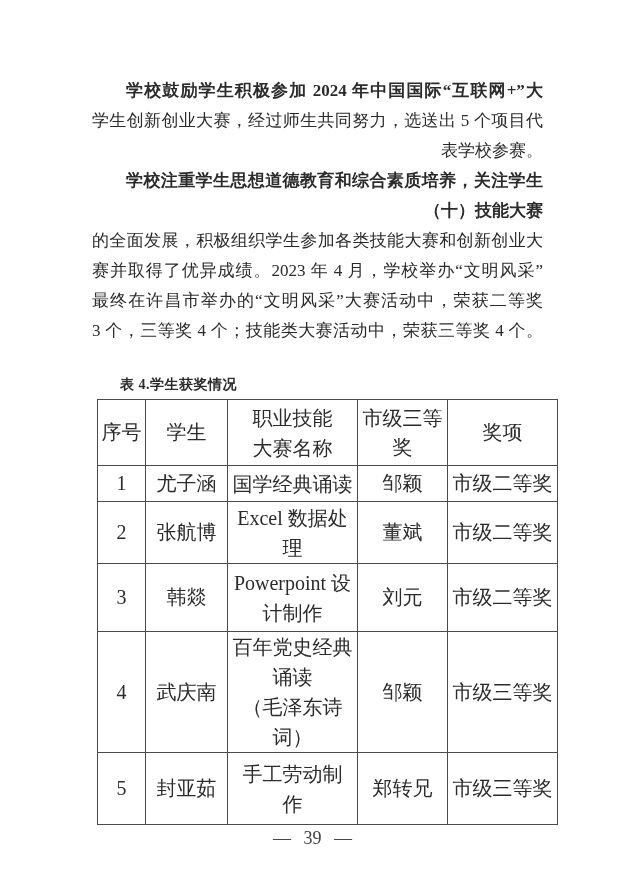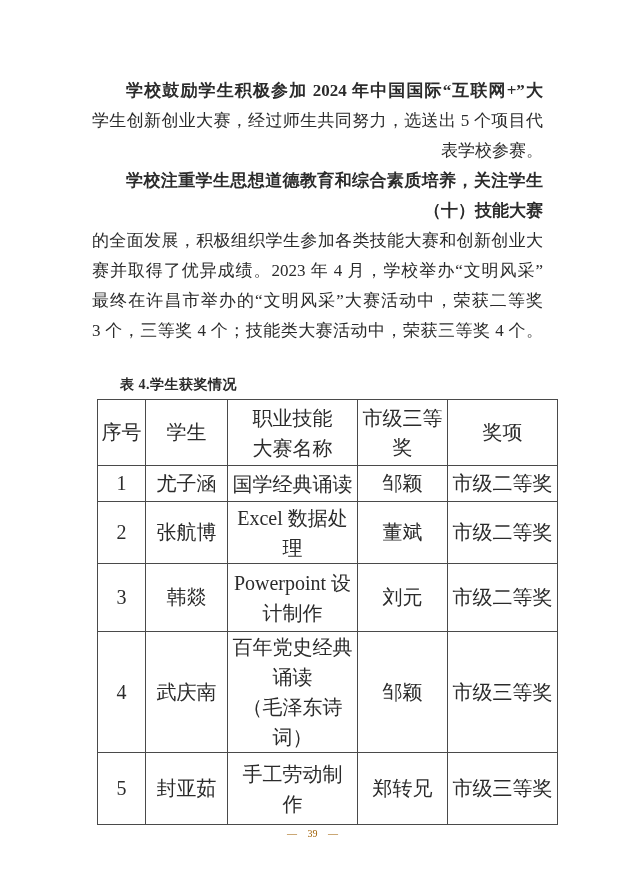--- a/index.html
+++ b/index.html
@@ -54,22 +54,22 @@
   .rh-1 { height: 36px; }
   .rh-2 { height: 62px; }
   .rh-3 { height: 68px; }
   .rh-4 { height: 104px; }
   .rh-5 { height: 72px; }
   .cl { display: block; line-height: 30px; }
   .footer {
     position: absolute;
     left: 0; top: 828px; width: 625px;
     text-align: center;
-    font-size: 10px;
-    color: #a16207;
+    font-size: 18px;
+    color: #404040;
     word-spacing: 8px;
   }
 </style>
 </head>
 <body>
 
 <div class="page">
 
   <div class="doc-text">
     <div class="line j indent">学校鼓励学生积极参加 2024 年中国国际“互联网+”大</div>

